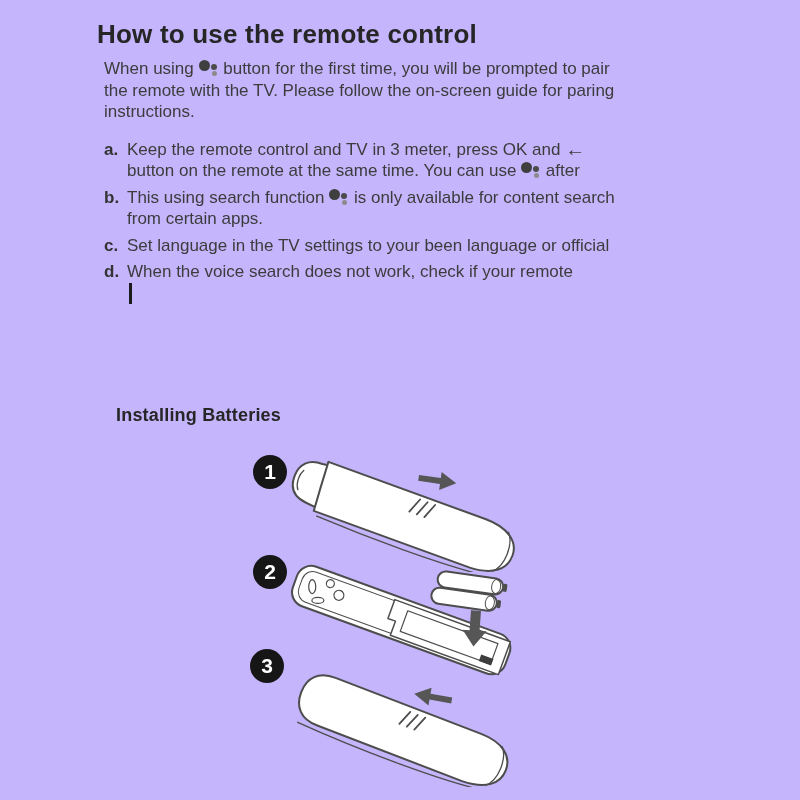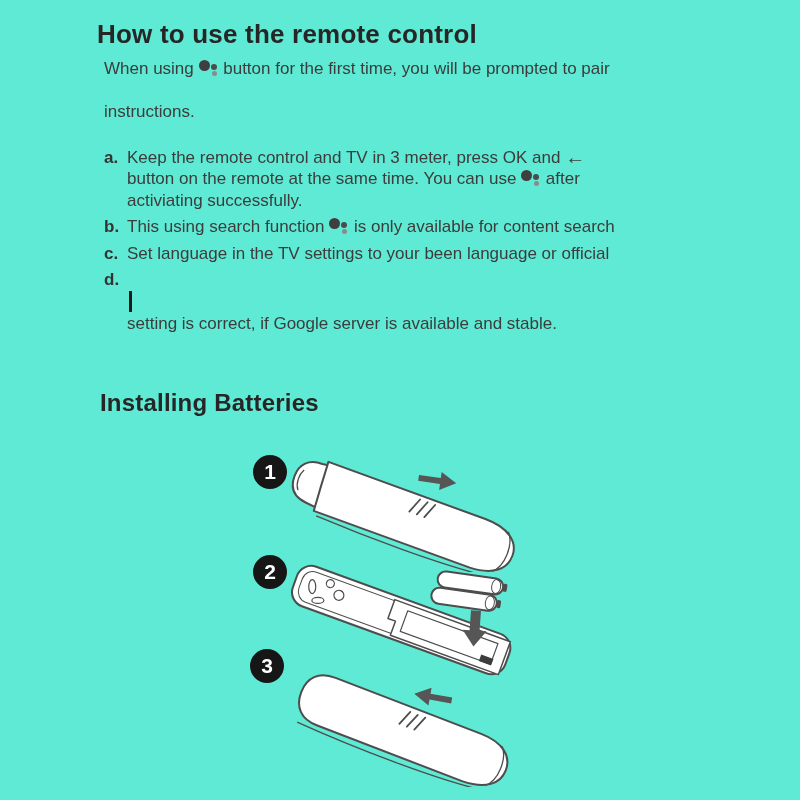--- a/index.html
+++ b/index.html
@@ -1,32 +1,32 @@
 <!DOCTYPE html>
 <html><head>
 <meta charset="utf-8">
 <style>
   html,body{margin:0;padding:0;background:#ffffff;}
   .page{
-    position:relative;width:800px;height:800px;background:#5eead4;overflow:hidden;
+    position:relative;width:800px;height:800px;background:#c4b5fd;overflow:hidden;
     font-family:"Liberation Sans","DejaVu Sans",sans-serif;color:#3c3c3c;
   }
   .h1{
     position:absolute;left:97px;top:19px;margin:0;
     font-size:26px;font-weight:700;color:#262626;letter-spacing:.2px;
   }
   .h2{
-    position:absolute;left:100px;top:389px;margin:0;
-    font-size:24px;font-weight:700;color:#262626;letter-spacing:.2px;
+    position:absolute;left:100px;top:389px;margin:16px;
+    font-size:18px;font-weight:700;color:#262626;letter-spacing:.2px;
   }
   .textblock{
     position:absolute;left:104px;top:58px;width:645px;
     font-size:17px;line-height:21.5px;color:#3c3c3c;
   }
-  .intro{margin:0 0 24px 0;}
+  .intro{margin:0 0 16px 0;}
   .li{display:flex;margin:0 0 5px 0;}
   .li-label{flex:0 0 23px;font-weight:700;color:#333;}
   .li-body{flex:1 1 auto;}
   .bold{font-weight:400;}
   
   .ga-icon{display:inline-block;position:relative;width:20px;height:16px;vertical-align:-2px;}
   .ga-big{position:absolute;left:0;top:0;width:11px;height:11px;border-radius:50%;background:#3f3f3f;}
   .ga-top{position:absolute;left:12px;top:4px;width:6px;height:6px;border-radius:50%;background:#4c4c4c;}
   .ga-bot{position:absolute;left:13px;top:11px;width:5px;height:5px;border-radius:50%;background:#8b8b8b;}
   .back-arrow{display:inline-block;font-size:20px;line-height:17px;vertical-align:-1px;color:#3c3c3c;}
@@ -39,36 +39,36 @@
   .step-svg{position:absolute;}
 </style>
 </head>
 <body>
 
 <div class="page">
 
   <h1 class="h1">How to use the remote control</h1>
 
   <div class="textblock">
-    <p class="intro"><span>When using </span><span class="ga-icon"><span class="ga-big"></span><span class="ga-top"></span><span class="ga-bot"></span></span><span> button for the first time, you will be prompted to pair</span><br><br><span>instructions.</span></p>
+    <p class="intro"><span>When using </span><span class="ga-icon"><span class="ga-big"></span><span class="ga-top"></span><span class="ga-bot"></span></span><span> button for the first time, you will be prompted to pair</span><br><span>the remote with the TV. Please follow the on-screen guide for paring</span><br><span>instructions.</span></p>
     <div class="li">
       <span class="li-label">a.</span>
-      <span class="li-body"><span>Keep the remote control and TV in 3 meter, press OK and </span><span class="back-arrow">←</span><br><span>button on the remote at the same time. You can use </span><span class="ga-icon"><span class="ga-big"></span><span class="ga-top"></span><span class="ga-bot"></span></span><span> after</span><br><span>activiating successfully.</span></span>
+      <span class="li-body"><span>Keep the remote control and TV in 3 meter, press OK and </span><span class="back-arrow">←</span><br><span>button on the remote at the same time. You can use </span><span class="ga-icon"><span class="ga-big"></span><span class="ga-top"></span><span class="ga-bot"></span></span><span> after</span><br></span>
     </div>
     <div class="li">
       <span class="li-label">b.</span>
-      <span class="li-body"><span>This using search function </span><span class="ga-icon"><span class="ga-big"></span><span class="ga-top"></span><span class="ga-bot"></span></span><span> is only available for content search</span><br></span>
+      <span class="li-body"><span>This using search function </span><span class="ga-icon"><span class="ga-big"></span><span class="ga-top"></span><span class="ga-bot"></span></span><span> is only available for content search</span><br><span>from certain apps.</span></span>
     </div>
     <div class="li">
       <span class="li-label">c.</span>
       <span class="li-body"><span>Set language in the TV </span><span class="bold">settings</span><span> to your been language or official</span><br></span>
     </div>
     <div class="li">
       <span class="li-label">d.</span>
-      <span class="li-body"><br><span class="text-cursor"></span><br><span>setting is correct, if Google server is available and stable.</span></span>
+      <span class="li-body"><span>When the voice search does not work, check if your remote</span><br><span class="text-cursor"></span><br></span>
     </div>
   </div>
 
   <h2 class="h2">Installing Batteries</h2>
 
   <div class="step-badge" style="left:253px;top:455px;">1</div>
   <svg class="step-svg" style="left:288px;top:450px;" width="270" height="122" viewBox="0 0 270 122">
     <g transform="rotate(20 20 30)" fill="#ffffff" stroke="#4d4d4d" stroke-width="2" stroke-linejoin="round">
       <path d="M28 10 C14 10 6 18 6 31 C6 44 13 51 26 52 L36 53 L35 9 Z"></path>
       <path d="M13 22 C9.5 28 9.5 37 14 43" fill="none" stroke-width="1.3"></path>

